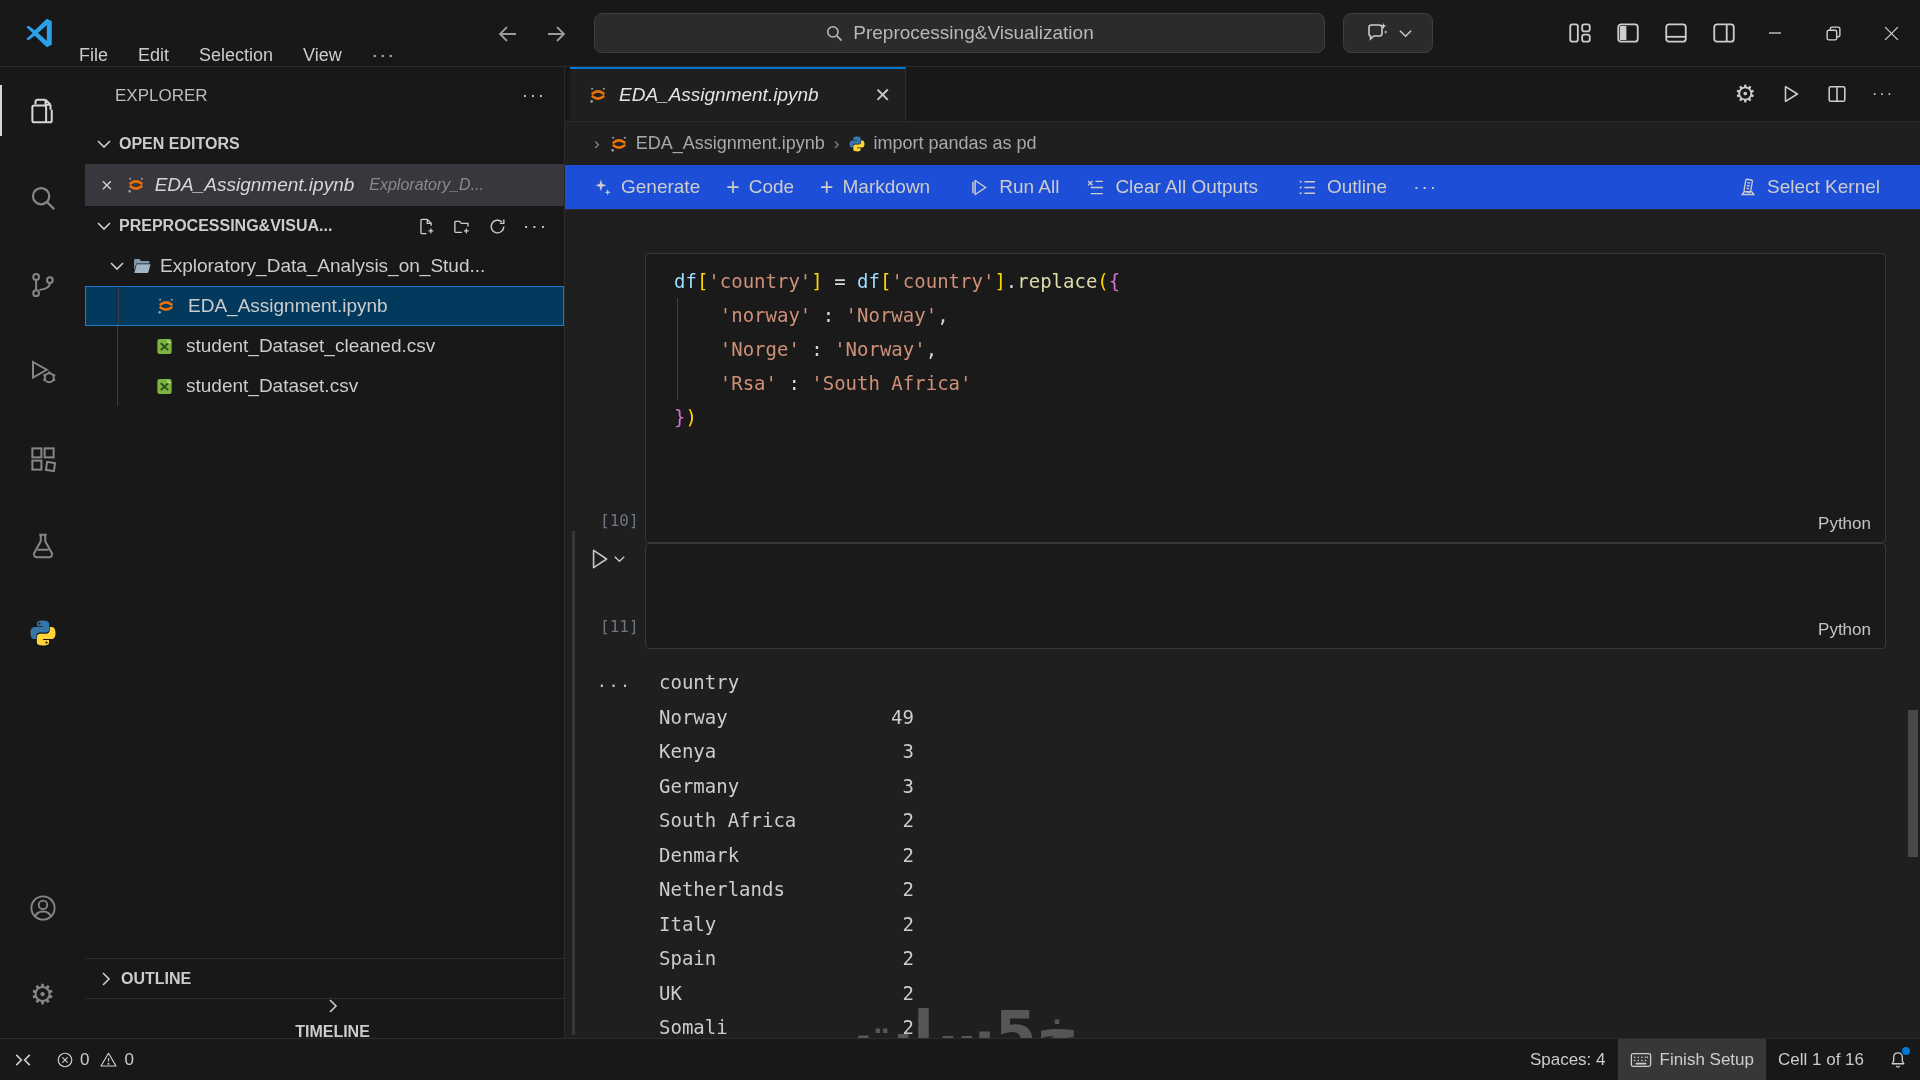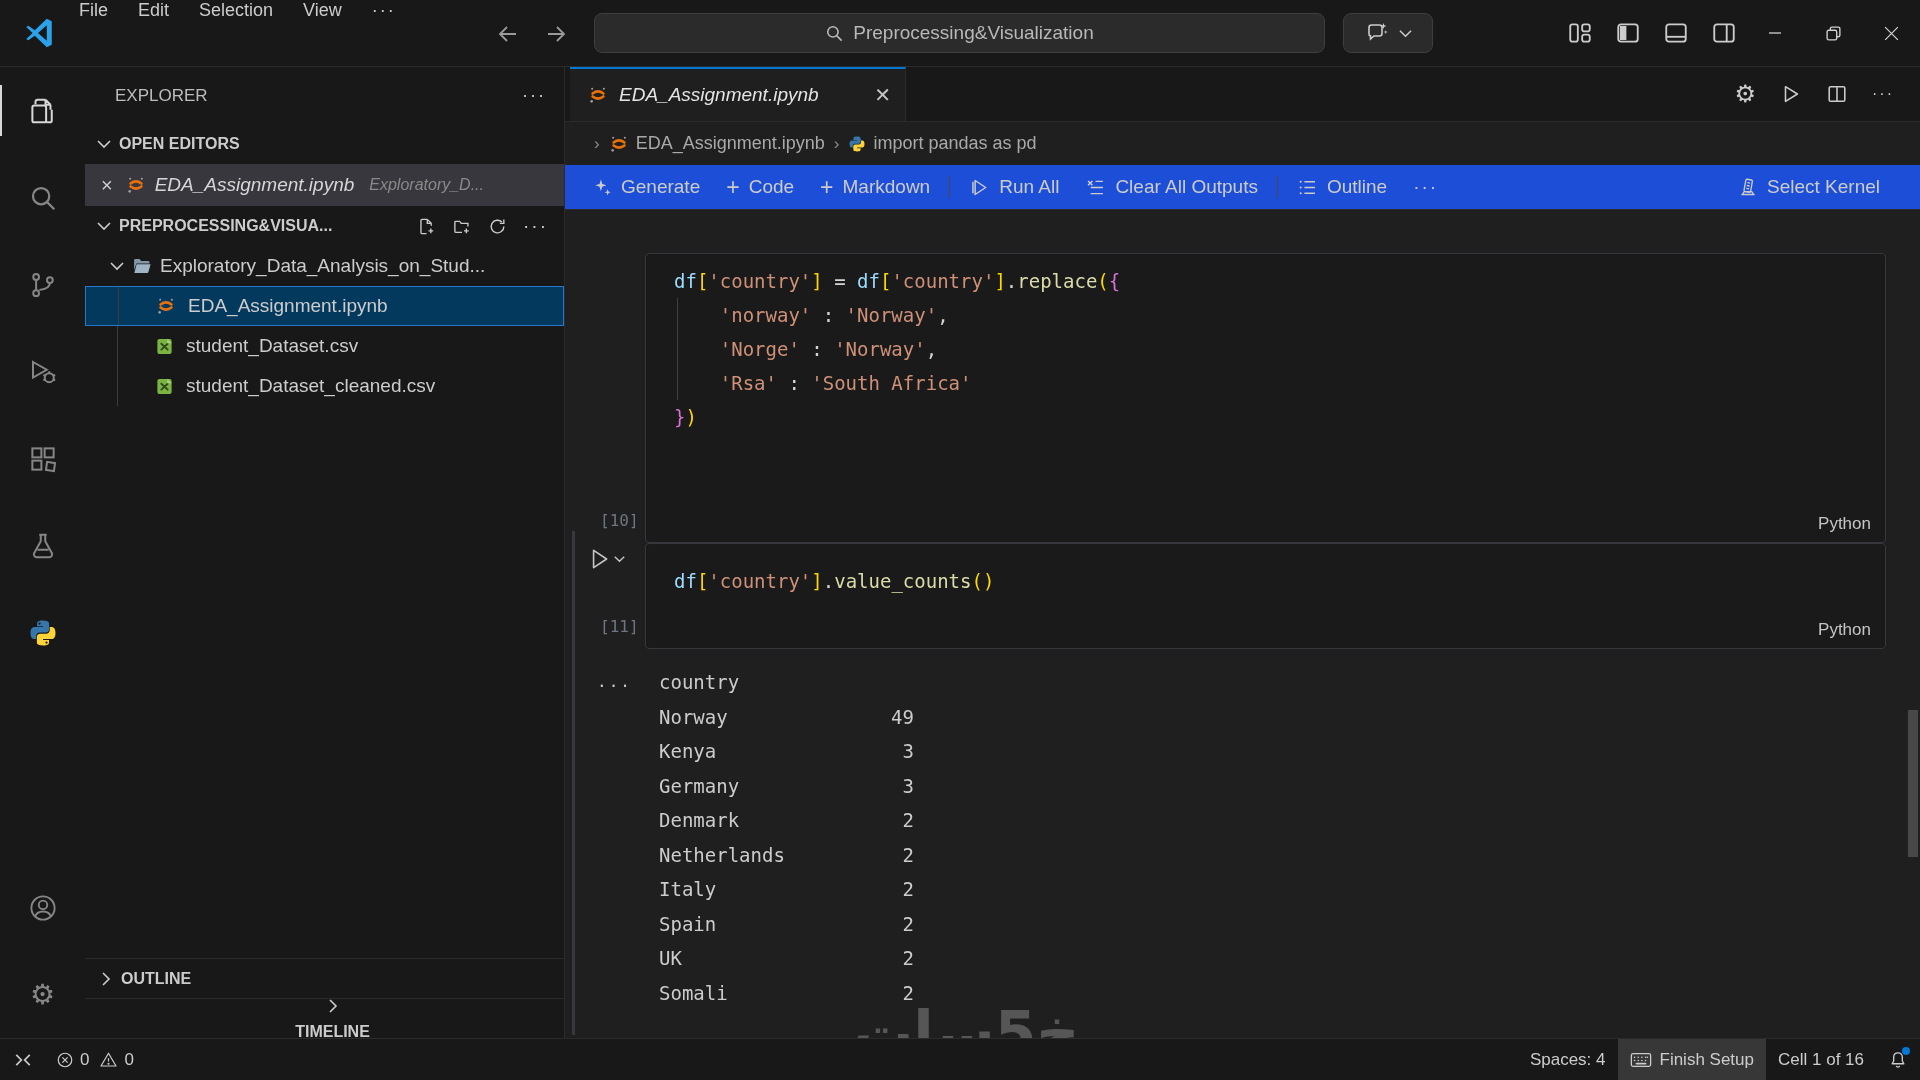--- a/index.html
+++ b/index.html
@@ -3,21 +3,21 @@
 <meta charset="utf-8">
 <style>
   * { margin:0; padding:0; box-sizing:border-box; }
   html,body { width:1920px; height:1080px; overflow:hidden; background:#1f1f1f;
               font-family:"Liberation Sans", sans-serif; color:#cccccc; }
   svg { display:block; }
 
   
   .titlebar { position:relative; height:67px; background:#181818; border-bottom:1px solid #2b2b2b; }
   .vscode-logo { position:absolute; left:22px; top:16px; }
-  .menubar { position:absolute; left:64px; top:0; height:66px; display:flex; align-items:flex-start; }
+  .menubar { position:absolute; left:64px; top:0; height:66px; display:flex; align-items:flex-end; }
   .menu-item { padding:0 15px; font-size:18px; color:#cccccc; cursor:default; }
   .menu-more { padding:0 15px; font-size:18px; color:#cccccc; letter-spacing:2px; }
   .nav-arrow { position:absolute; top:18px; width:32px; height:32px; display:flex; align-items:center; justify-content:center; }
   .nav-back { left:492px; } .nav-fwd { left:540px; }
   .cmdcenter { position:absolute; left:594px; top:13px; width:731px; height:40px; background:#2b2b2b;
                border:1px solid #3e3e3e; border-radius:8px; display:flex; align-items:center; justify-content:center;
                gap:9px; color:#b8b8b8; font-size:19px; }
   .copilot-btn { position:absolute; left:1343px; top:13px; width:90px; height:40px; background:#2b2b2b;
                  border:1px solid #3e3e3e; border-radius:8px; display:flex; align-items:center; justify-content:center; gap:10px; }
   .layout-group { position:absolute; left:1556px; top:0; height:66px; display:flex; align-items:center; }
@@ -358,32 +358,32 @@
         </div>
         <div class="row tree-file">
           <span class="indent-guide"></span>
           <span>
             <svg width="19" height="19" viewBox="0 0 24 24">
               <rect x="3" y="2.5" width="18" height="19" rx="2.5" fill="#7cb342"></rect>
               <path d="M8 8.5 L16 16 M16 8.5 L8 16" stroke="#2e4d1f" stroke-width="2.4" stroke-linecap="round"></path>
               <path d="M15.5 2.5 L21 8 L15.5 8 Z" fill="#aed581"></path>
             </svg>
           </span>
-          <span class="label-ellipsis">student_Dataset.csv</span>
+          <span class="label-ellipsis">student_Dataset_cleaned.csv</span>
         </div>
         <div class="row tree-file">
           <span class="indent-guide"></span>
           <span>
             <svg width="19" height="19" viewBox="0 0 24 24">
               <rect x="3" y="2.5" width="18" height="19" rx="2.5" fill="#7cb342"></rect>
               <path d="M8 8.5 L16 16 M16 8.5 L8 16" stroke="#2e4d1f" stroke-width="2.4" stroke-linecap="round"></path>
               <path d="M15.5 2.5 L21 8 L15.5 8 Z" fill="#aed581"></path>
             </svg>
           </span>
-          <span class="label-ellipsis">student_Dataset_cleaned.csv</span>
+          <span class="label-ellipsis">student_Dataset.csv</span>
         </div>
       </div>
 
     <div class="collapsed-row outline-row" style="bottom:40px;">
       <span>
         <svg width="10" height="14" viewBox="0 0 9 14" stroke="#cccccc" stroke-width="1.6" fill="none">
             <path d="M1.5 1l6 6-6 6"></path>
           </svg>
       </span>
       <span class="sec-label">OUTLINE</span>
@@ -534,32 +534,32 @@
 
       <div class="cell cell-2">
         <div class="run-btn">
           <svg width="26" height="26" viewBox="0 0 24 24" stroke="#c5c5c5" stroke-width="1.5" fill="none">
               <path d="M7 4l12 8-12 8z" stroke-linejoin="round"></path>
             </svg>
           <svg width="11" height="8" viewBox="0 0 14 9" stroke="#c5c5c5" stroke-width="1.8" fill="none" style="margin-top:9px;">
               <path d="M1 1.5l6 6 6-6"></path>
             </svg>
         </div>
-        <div class="code" id="codelines-1"><div><span class="tok-v">df</span><span class="tok-b1">[</span><span class="tok-s">'country'</span><span class="tok-b1">]</span><span class="tok-p">.</span><span class="tok-f">value_counts</span><span class="tok-b1">(</span><span class="tok-b1">)</span></div></div>
         <span class="exec-count">[11]</span>
         <span class="lang-label">Python</span>
       </div>
 
       <div class="output">
         <span class="output-menu">···</span>
         <div>country</div>
         <div id="output-rows">
             <div><span class="out-name">Norway</span><span class="out-count">49</span></div>
             <div><span class="out-name">Kenya</span><span class="out-count">3</span></div>
             <div><span class="out-name">Germany</span><span class="out-count">3</span></div>
+            <div><span class="out-name">South Africa</span><span class="out-count">2</span></div>
             <div><span class="out-name">Denmark</span><span class="out-count">2</span></div>
             <div><span class="out-name">Netherlands</span><span class="out-count">2</span></div>
             <div><span class="out-name">Italy</span><span class="out-count">2</span></div>
             <div><span class="out-name">Spain</span><span class="out-count">2</span></div>
             <div><span class="out-name">UK</span><span class="out-count">2</span></div>
             <div><span class="out-name">Somali</span><span class="out-count">2</span></div>
           </div>
       </div>
 
       <div class="watermark">خ5سات</div>

